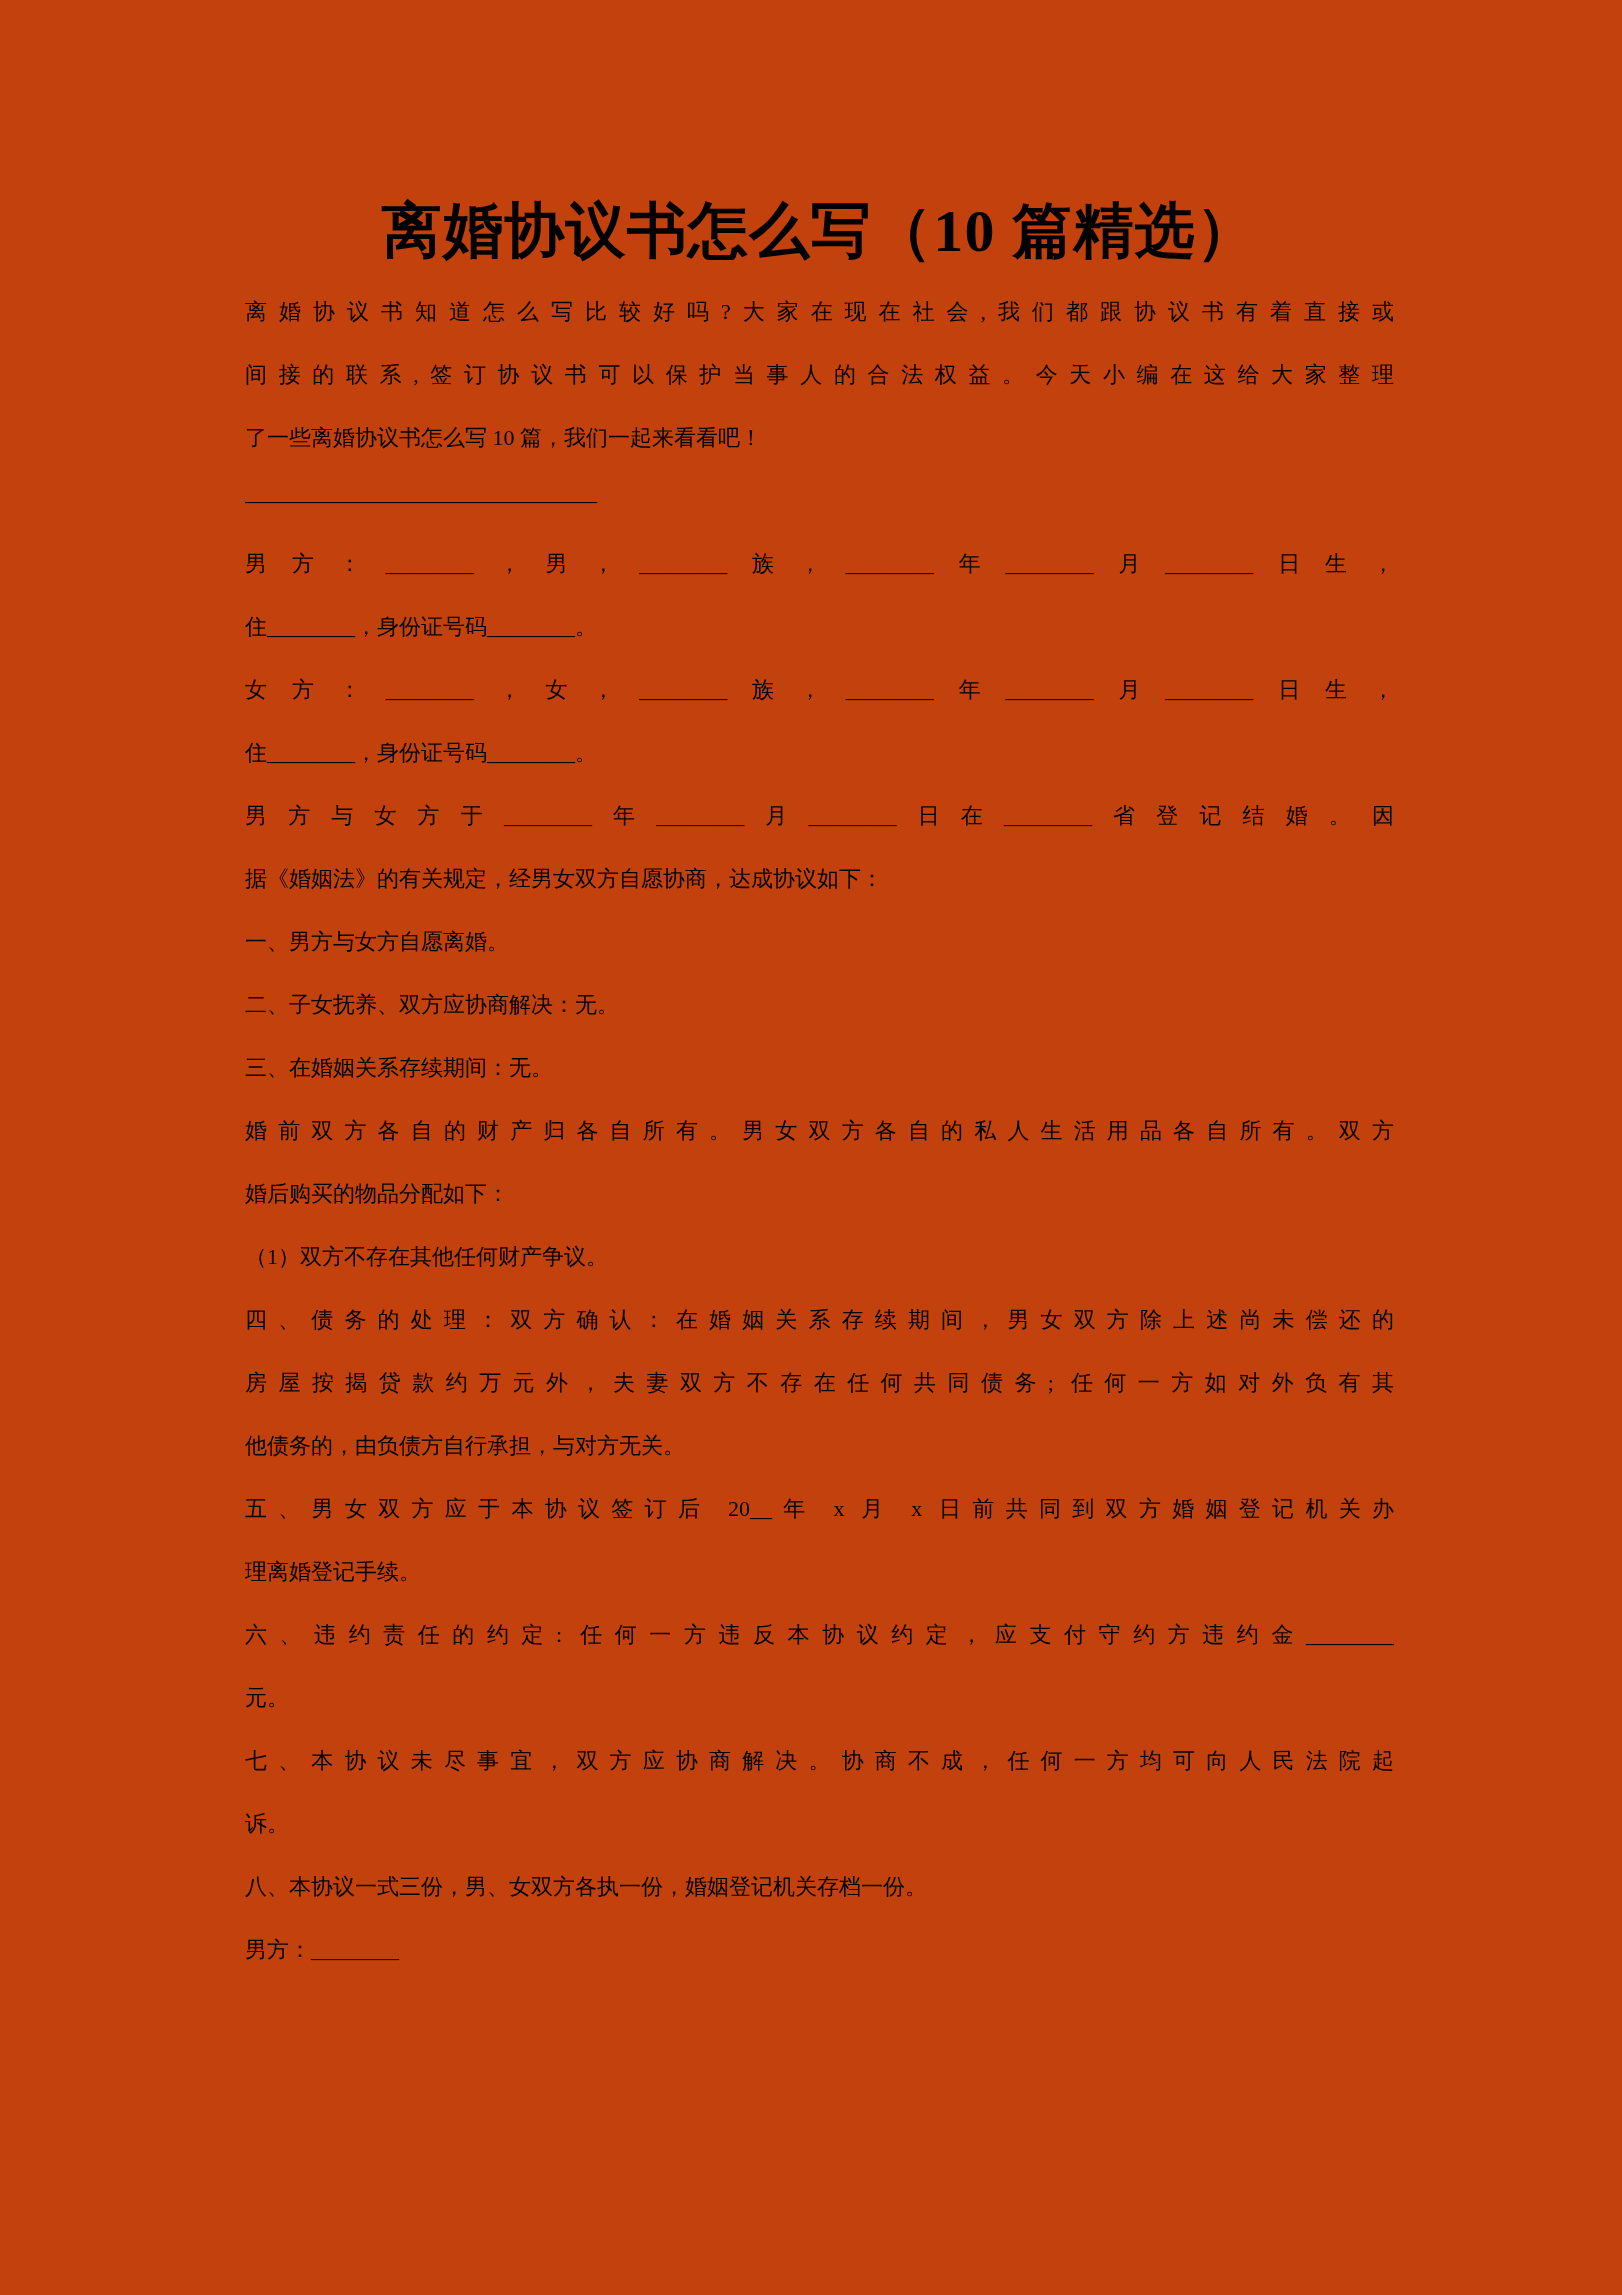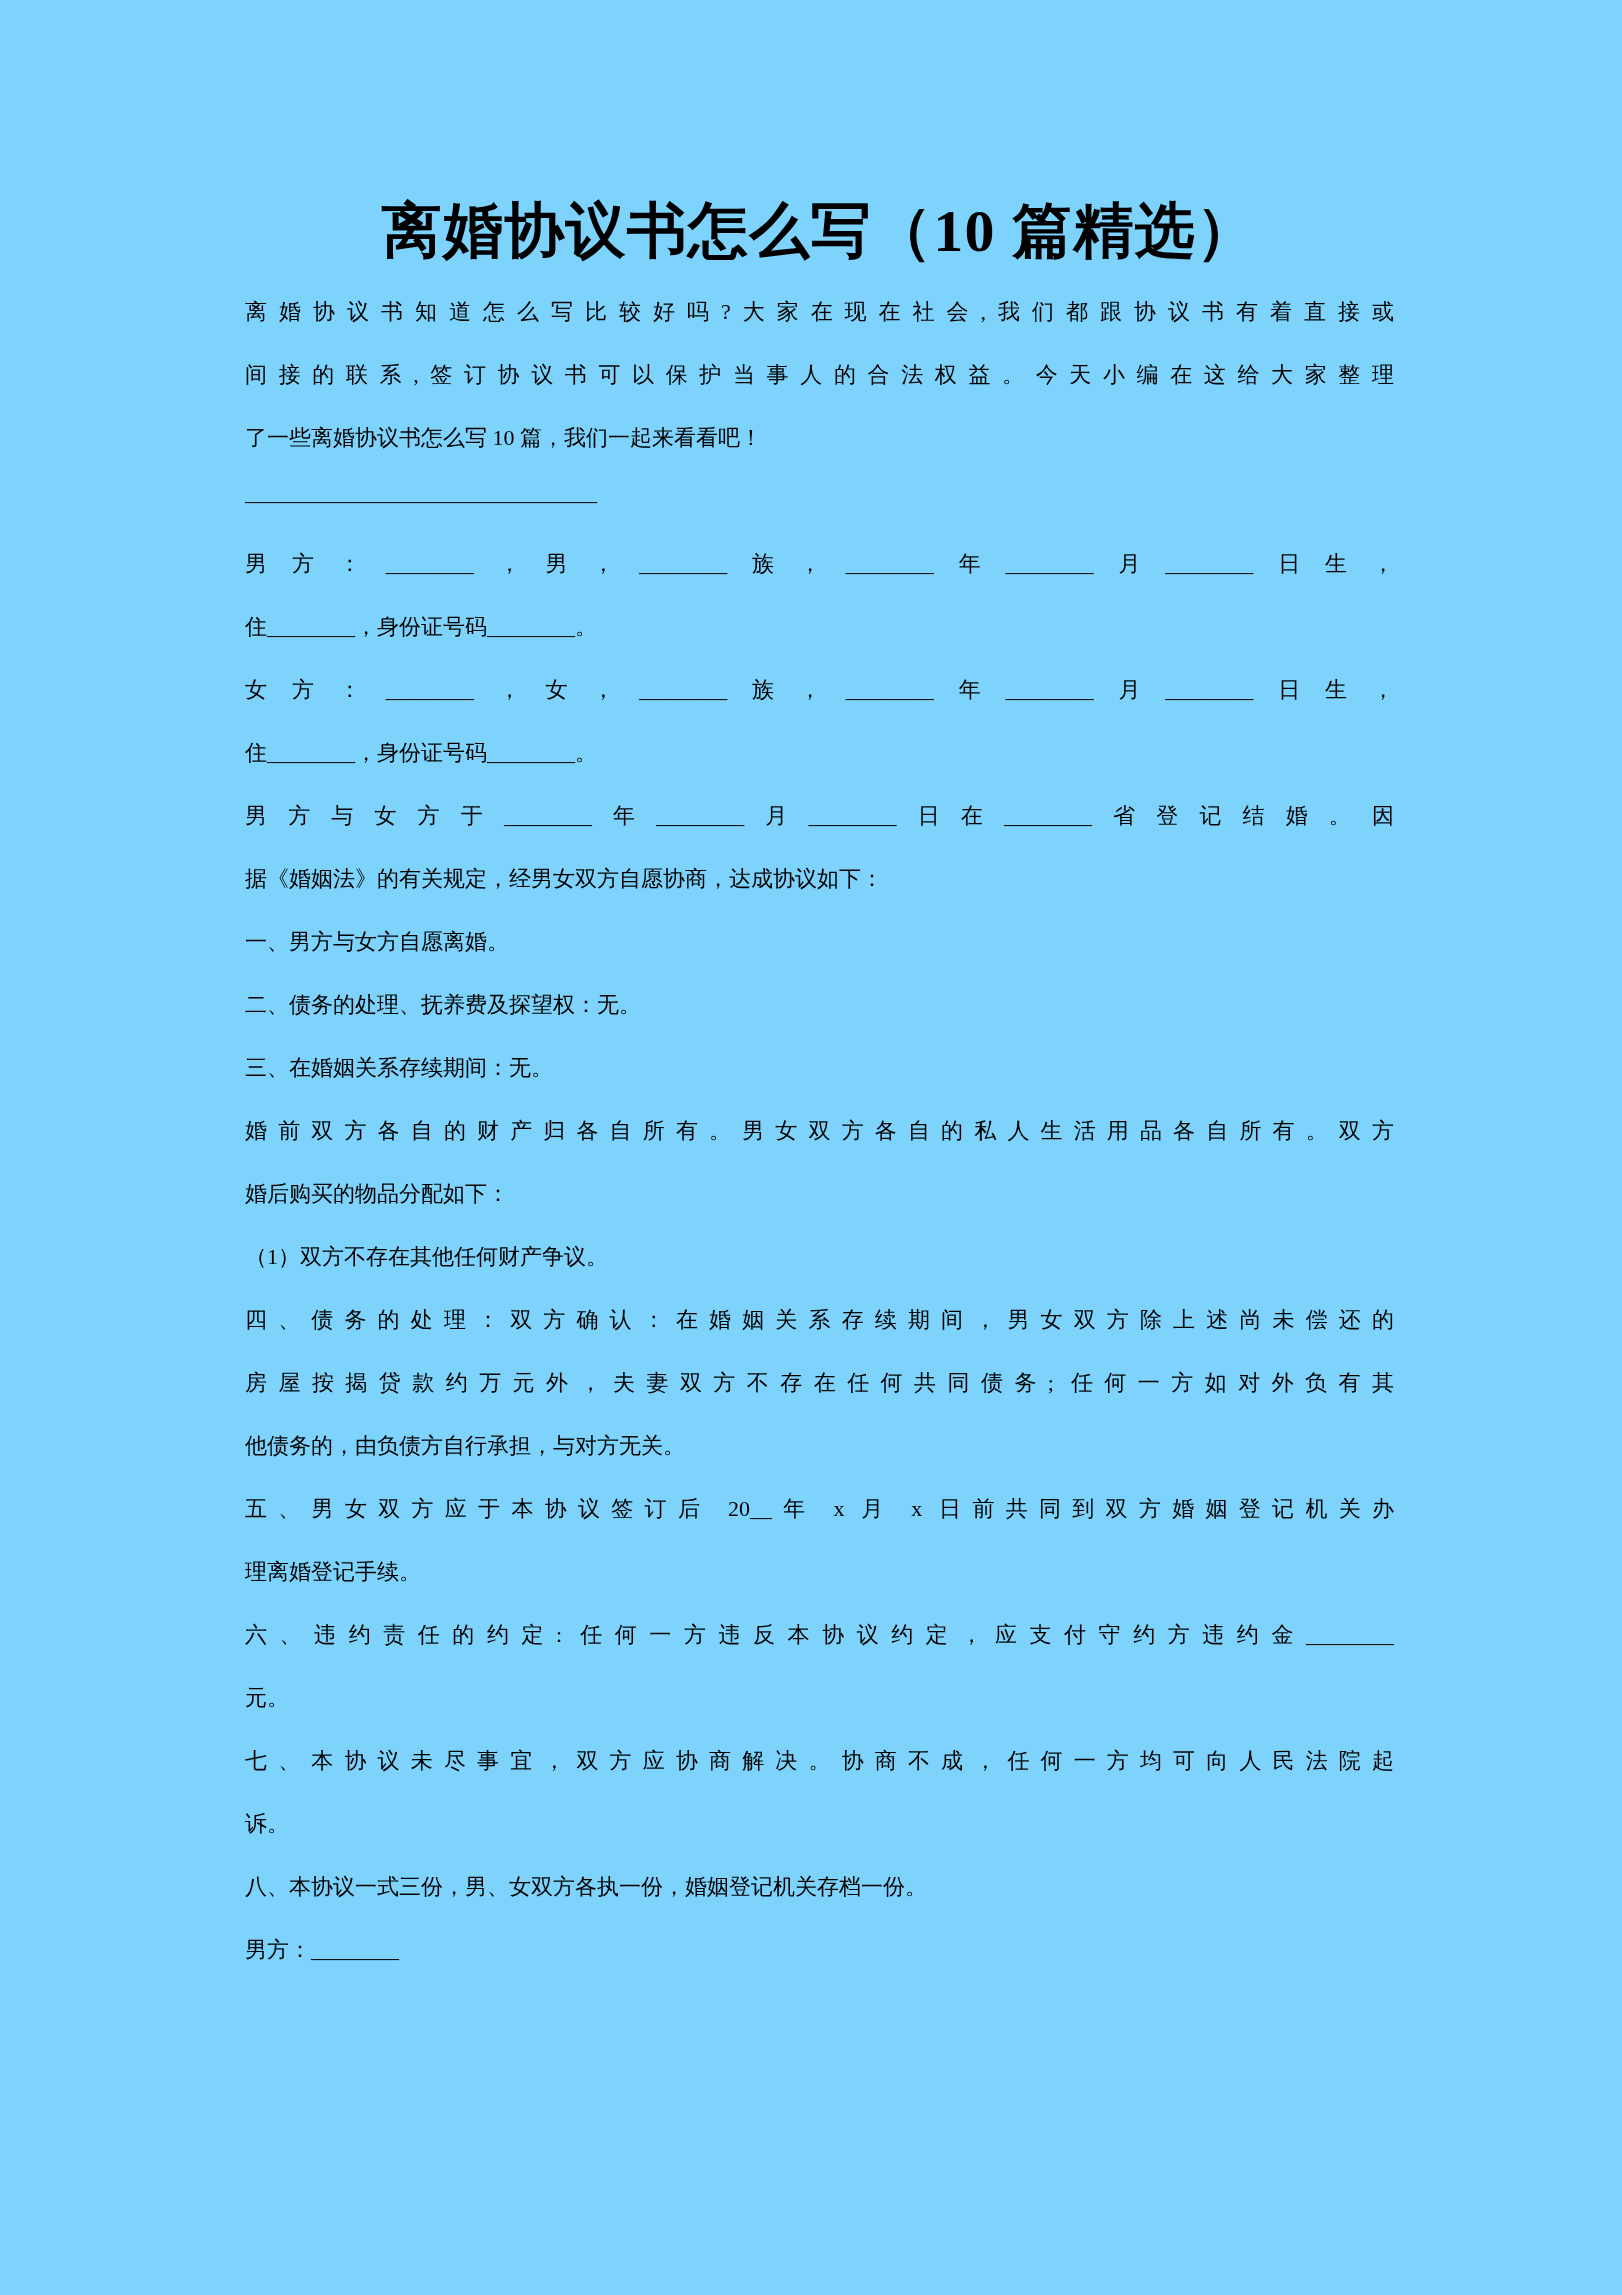--- a/index.html
+++ b/index.html
@@ -9,21 +9,21 @@
   body {
     width: 1623px;
     height: 2295px;
     background: #fbfbfb;
     overflow: hidden;
   }
   .page {
     box-sizing: border-box;
     width: 1623px;
     height: 2295px;
-    background: #7dd3fc;
+    background: #c2410c;
     padding: 195px 229px 0 245px;
     overflow: hidden;
     color: #000;
     font-family: "Liberation Serif", "DejaVu Serif", serif;
   }
   .title {
     margin: 0;
     padding: 0;
     font-family: "Liberation Serif", "DejaVu Serif", serif;
     font-weight: bold;
@@ -66,21 +66,21 @@
     <p class="line full">间接的联系,签订协议书可以保护当事人的合法权益。今天小编在这给大家整理</p>
     <p class="line short">了一些离婚协议书怎么写 10 篇，我们一起来看看吧！</p>
     <p class="line short">————————————————</p>
     <p class="line full">男方：________，男，________族，________年________月________日生，</p>
     <p class="line short">住________，身份证号码________。</p>
     <p class="line full">女方：________，女，________族，________年________月________日生，</p>
     <p class="line short">住________，身份证号码________。</p>
     <p class="line full">男方与女方于________年________月________日在________省登记结婚。因</p>
     <p class="line short">据《婚姻法》的有关规定，经男女双方自愿协商，达成协议如下：</p>
     <p class="line short">一、男方与女方自愿离婚。</p>
-    <p class="line short">二、债务的处理、抚养费及探望权：无。</p>
+    <p class="line short">二、子女抚养、双方应协商解决：无。</p>
     <p class="line short">三、在婚姻关系存续期间：无。</p>
     <p class="line full">婚前双方各自的财产归各自所有。男女双方各自的私人生活用品各自所有。双方</p>
     <p class="line short">婚后购买的物品分配如下：</p>
     <p class="line short">（1）双方不存在其他任何财产争议。</p>
     <p class="line full">四、债务的处理：双方确认：在婚姻关系存续期间，男女双方除上述尚未偿还的</p>
     <p class="line full">房屋按揭贷款约万元外，夫妻双方不存在任何共同债务; 任何一方如对外负有其</p>
     <p class="line short">他债务的，由负债方自行承担，与对方无关。</p>
     <p class="line full">五、男女双方应于本协议签订后 20__年 x 月 x 日前共同到双方婚姻登记机关办</p>
     <p class="line short">理离婚登记手续。</p>
     <p class="line full">六、违约责任的约定: 任何一方违反本协议约定，应支付守约方违约金________</p>

